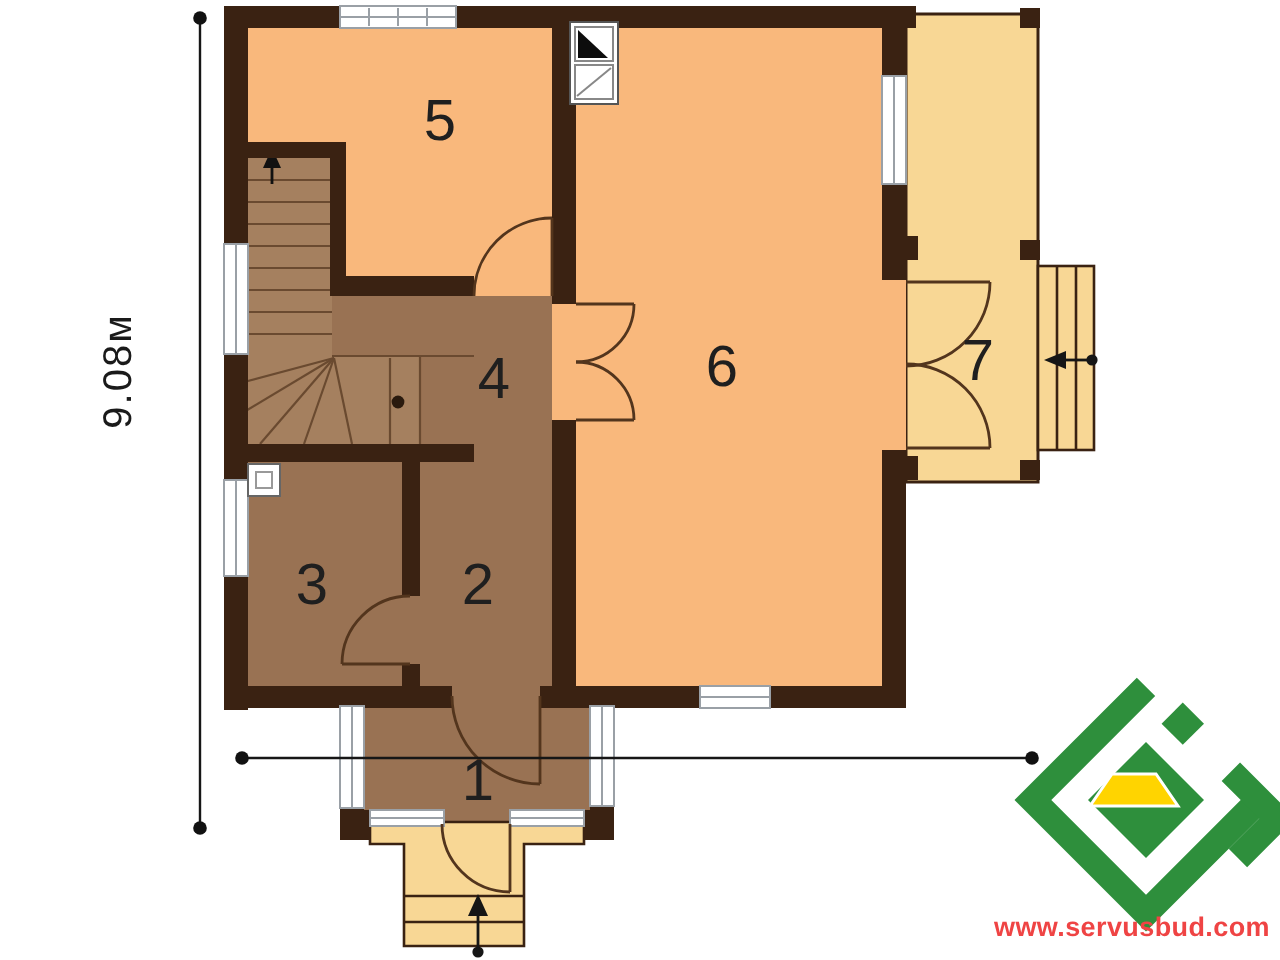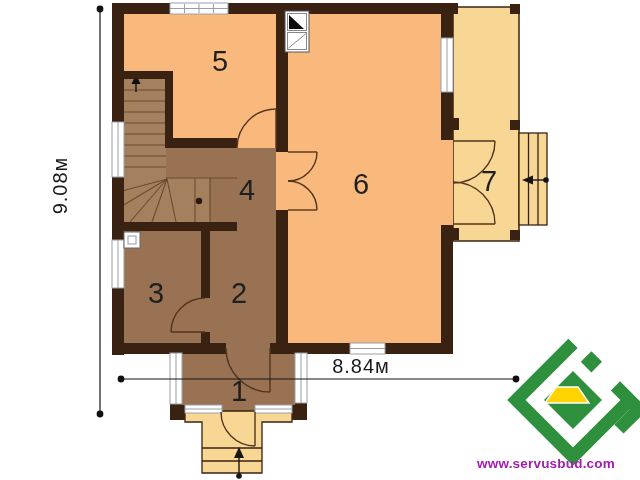--- a/index.html
+++ b/index.html
@@ -5,22 +5,22 @@
   html,body{margin:0;padding:0;background:#ffffff;}
   #stage{position:relative;width:640px;height:480px;background:#fff;overflow:hidden;
          font-family:"Liberation Sans","DejaVu Sans",sans-serif;}
   #plan-svg{position:absolute;left:0;top:0;}
   .lbl{position:absolute;color:#1f1f1f;font-size:29px;font-weight:400;
        text-align:center;width:40px;line-height:32px;}
   .dim{position:absolute;color:#1a1a1a;font-size:20px;font-weight:400;letter-spacing:1px;}
   #dim-v{left:0px;top:174px;width:120px;text-align:center;
          transform:rotate(-90deg);transform-origin:50% 50%;}
   #dim-h{left:301px;top:355px;width:120px;text-align:center;}
-  #site-url{position:absolute;left:476px;top:456px;width:140px;text-align:center;
-            font-size:13.5px;font-weight:bold;color:#a21caf;letter-spacing:0.2px;}
+  #site-url{position:absolute;left:496px;top:456px;width:140px;text-align:center;
+            font-size:13.5px;font-weight:bold;color:#ef4444;letter-spacing:0.2px;}
 </style>
 </head>
 <body>
 
 <div id="stage">
 <svg id="plan-svg" width="640" height="480" viewBox="0 0 640 480">
 
   <rect x="112" y="71" width="176" height="283" fill="#997253"></rect>
   <rect x="118" y="9" width="170" height="135" fill="#f9b87c"></rect>
   <rect x="282" y="9" width="165" height="340" fill="#f9b87c"></rect>
@@ -219,16 +219,15 @@
 
 <div class="lbl" style="left:219px;top:375px;">1</div>
 <div class="lbl" style="left:219px;top:277px;">2</div>
 <div class="lbl" style="left:136px;top:277px;">3</div>
 <div class="lbl" style="left:227px;top:174px;">4</div>
 <div class="lbl" style="left:200px;top:45px;">5</div>
 <div class="lbl" style="left:341px;top:168px;">6</div>
 <div class="lbl" style="left:469px;top:165px;">7</div>
 
 <div class="dim" id="dim-v">9.08м</div>
-<div class="dim" id="dim-h">8.84м</div>
 
 <div id="site-url">www.servusbud.com</div>
 </div>
 
 </body></html>

